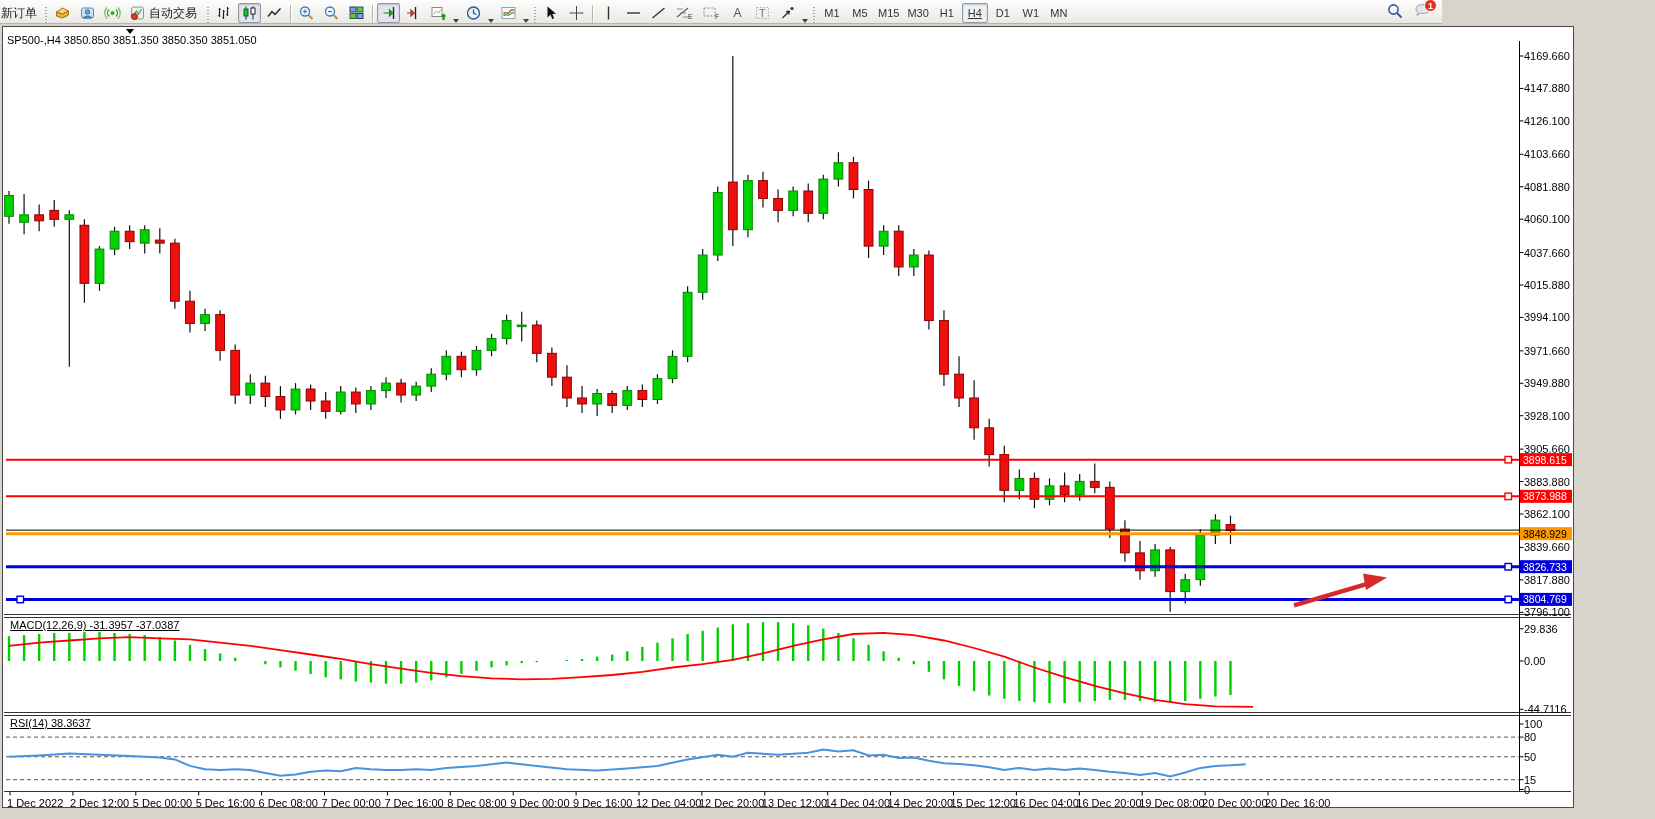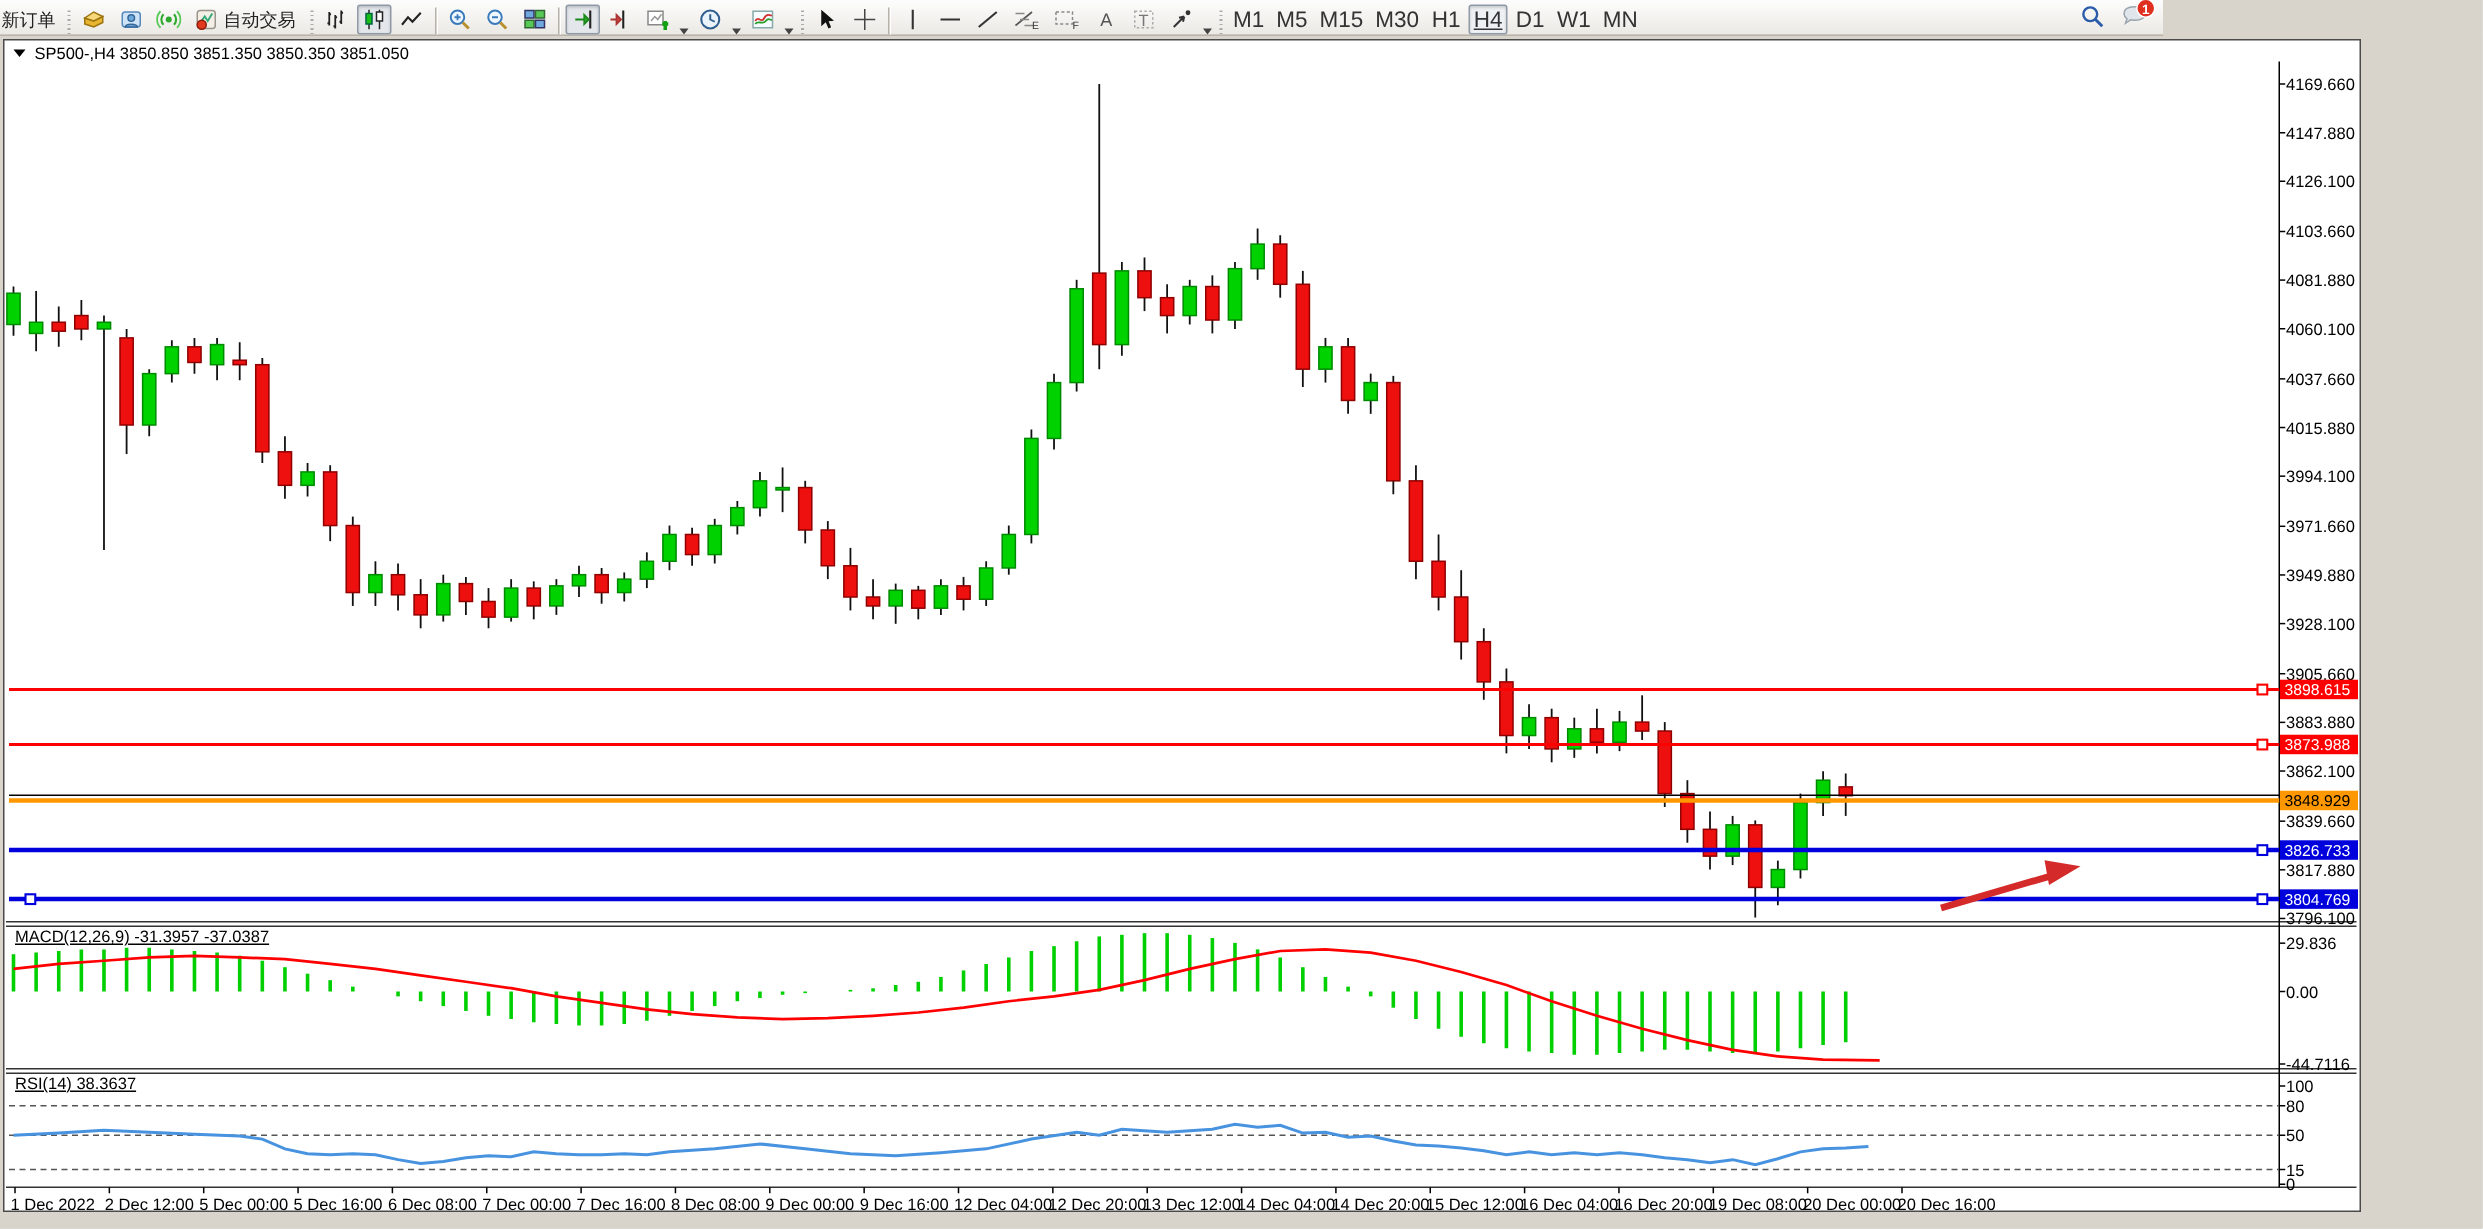--- a/index.html
+++ b/index.html
@@ -14,32 +14,32 @@
   .tb-item { display:inline-flex; align-items:center; justify-content:center;
     height:20px; min-width:22px; padding:0 2px; margin:0 1px; border:1px solid transparent; border-radius:2px; }
   .tb-item.pressed { border:1px solid #8f9aa6; background:#e3e7ec; box-shadow:inset 0 1px 2px rgba(0,0,0,.18); }
   .tb-text { font-size:12px; padding:0 3px; }
   .sep { width:1px; height:18px; background:#b6b2aa; margin:0 3px; box-shadow:1px 0 0 #fff; }
   .grip { width:4px; height:16px; margin:0 2px;
     background-image:repeating-linear-gradient(#aaa 0 1px, transparent 1px 3px);
     background-size:2px 100%; background-repeat:repeat-y; background-position:1px 0; }
   .caret { width:0; height:0; border-left:3px solid transparent; border-right:3px solid transparent;
     border-top:4px solid #444; margin:0 2px; }
-  .tf { font-size:15px; color:#333; min-width:26px; }
+  .tf { font-size:11px; color:#333; min-width:26px; }
   .tf.pressed { background:#eef1f4;text-decoration:underline; }
   .toolbar-right { position:absolute; right:4px; top:1px; display:flex; align-items:center; }
   .badge { position:absolute; right:-2px; top:-3px; width:13px; height:13px; border-radius:50%;
     background:#e03020; color:#fff; font-size:9px; font-weight:bold; display:flex;
     align-items:center; justify-content:center; border:1px solid #fff; }
 
   
   .chart-window { position:absolute; left:2px; top:26px; width:1572px; height:782px;
     background:#fff; border:1px solid #4a4a4a; box-shadow:inset 0 0 0 1px #fff; }
   .chart-title { position:absolute; left:4px; top:2px; height:13px; display:flex;
-    align-items:center; font-size:11px; color:#000; }
+    align-items:center; font-size:11px; color:#000;flex-direction:column; }
   .tri { width:0; height:0; border-left:4px solid transparent; border-right:4px solid transparent;
     border-top:5px solid #000; margin:0 6px 0 2px; }
   .pane-label { position:absolute; font-size:11px; color:#000; z-index:5;text-decoration:underline; }
   #macd-label { left:7px; top:592px; }
   #rsi-label  { left:7px; top:690px; }
   svg text { font-family:"Liberation Sans", sans-serif; }
 
   .status-strip { position:absolute; left:0; top:810px; width:1655px; height:9px; background:#d8d4cc; }
   .right-gutter { position:absolute; left:1576px; top:26px; width:79px; height:784px; background:#d8d4cc; }
 </style>

